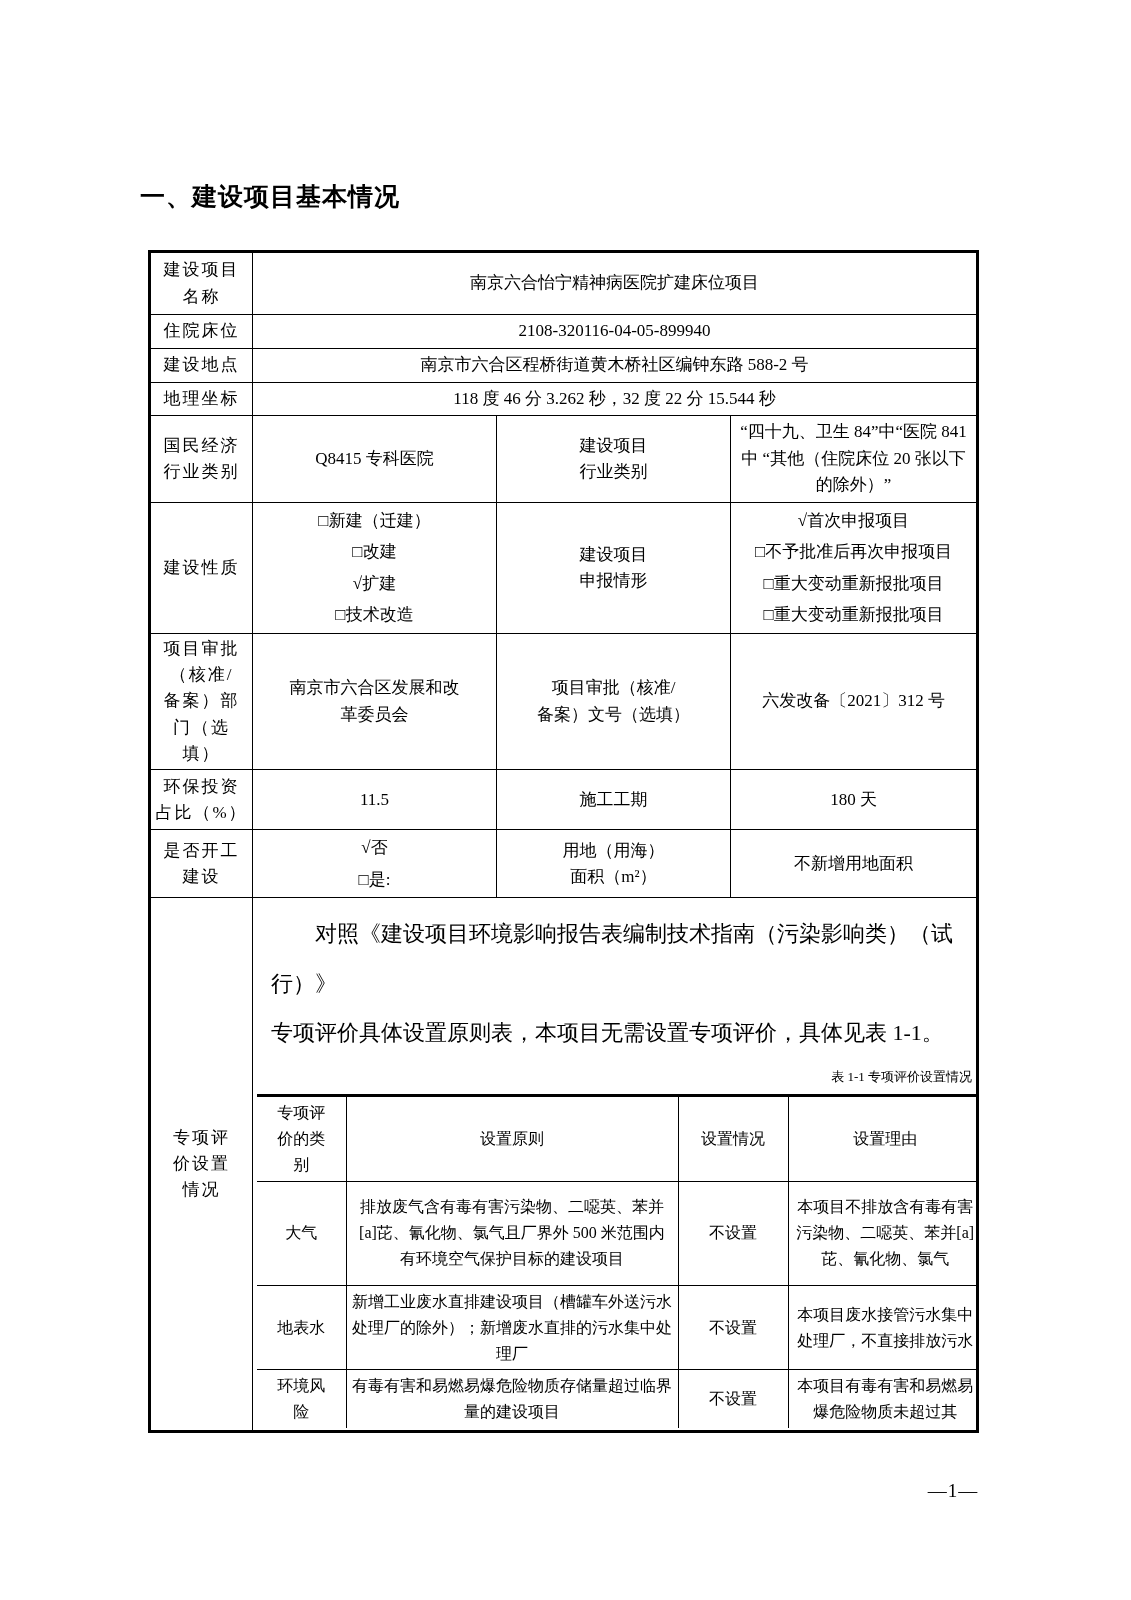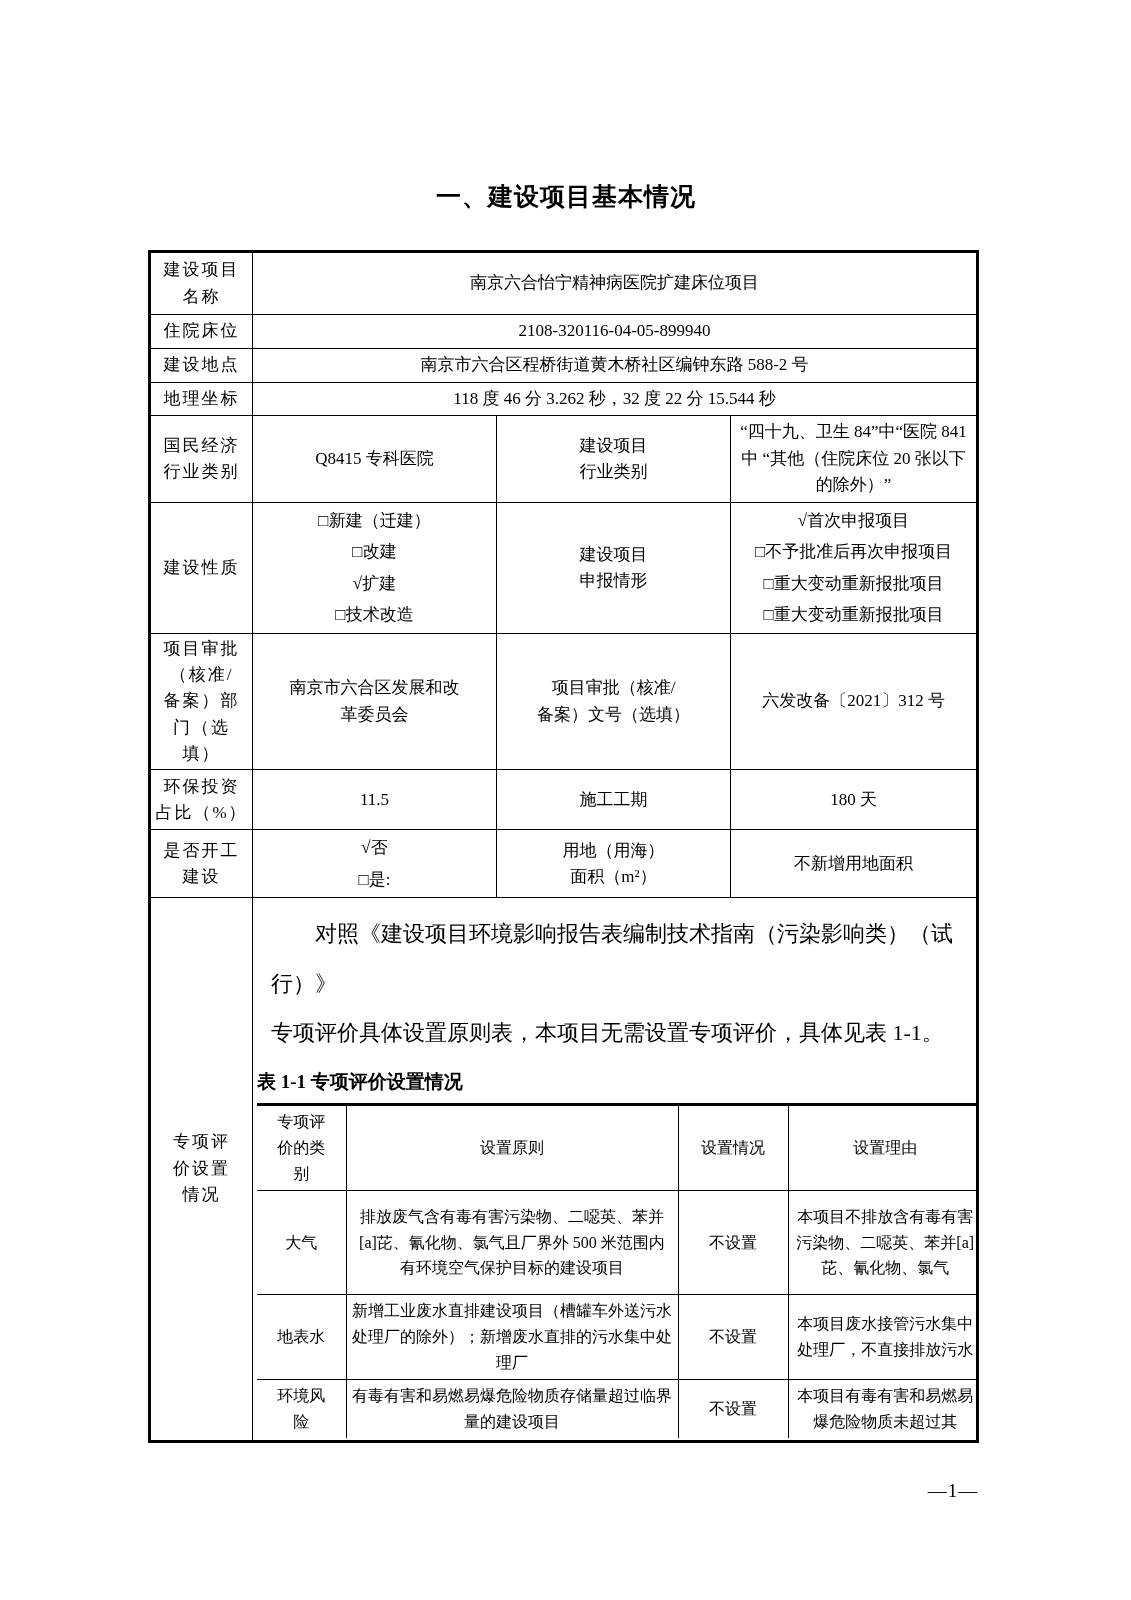--- a/index.html
+++ b/index.html
@@ -5,22 +5,22 @@
   html,body{margin:0;padding:0;background:#888;}
   .page{
     position:relative;
     width:1131px;height:1600px;
     background:#fff;
     font-family:"Liberation Serif","DejaVu Serif",serif;
     color:#000;
     overflow:hidden;
   }
   .doc-title{
-    position:absolute;top:180px;left:152px;width:828px;
-    text-align:center;font-size:25px;font-weight:bold;
+    position:absolute;top:180px;left:140px;width:828px;
+    font-size:25px;font-weight:bold;
     letter-spacing:1px;margin:0;
   }
   .main-table-wrap{position:absolute;top:250px;left:140px;width:828px;margin-left:8px;}
   table.main{
     border-collapse:collapse;table-layout:fixed;width:828px;
     border:3px solid #000;
   }
   table.main > tbody > tr > td{
     border:1px solid #000;
     font-size:17px;line-height:1.55;
@@ -36,21 +36,21 @@
   .rnat{height:126px}.rappr{height:123px}.rinv{height:62px}
   .rratio{height:60px}.rstart{height:61px}
   
   td.sp-cell{padding:0;vertical-align:top;}
   .sp-para{
     text-align:left;text-indent:2em;white-space:pre-line;
     font-size:22px;line-height:2.25;
     padding:9px 12px 0 14px;margin:0;
   }
   .sp-title{
-    text-align:left;font-weight:bold;font-size:19px;
+    text-align:right;font-weight:normal;font-size:13px;
     margin:9px 0 7px 0;
   }
   table.inner{
     border-collapse:collapse;table-layout:fixed;width:100%;
     border-top:3px solid #000;
   }
   table.inner td{
     border:1px solid #000;font-size:16px;line-height:1.62;
     text-align:center;vertical-align:middle;padding:3px 5px;
   }

